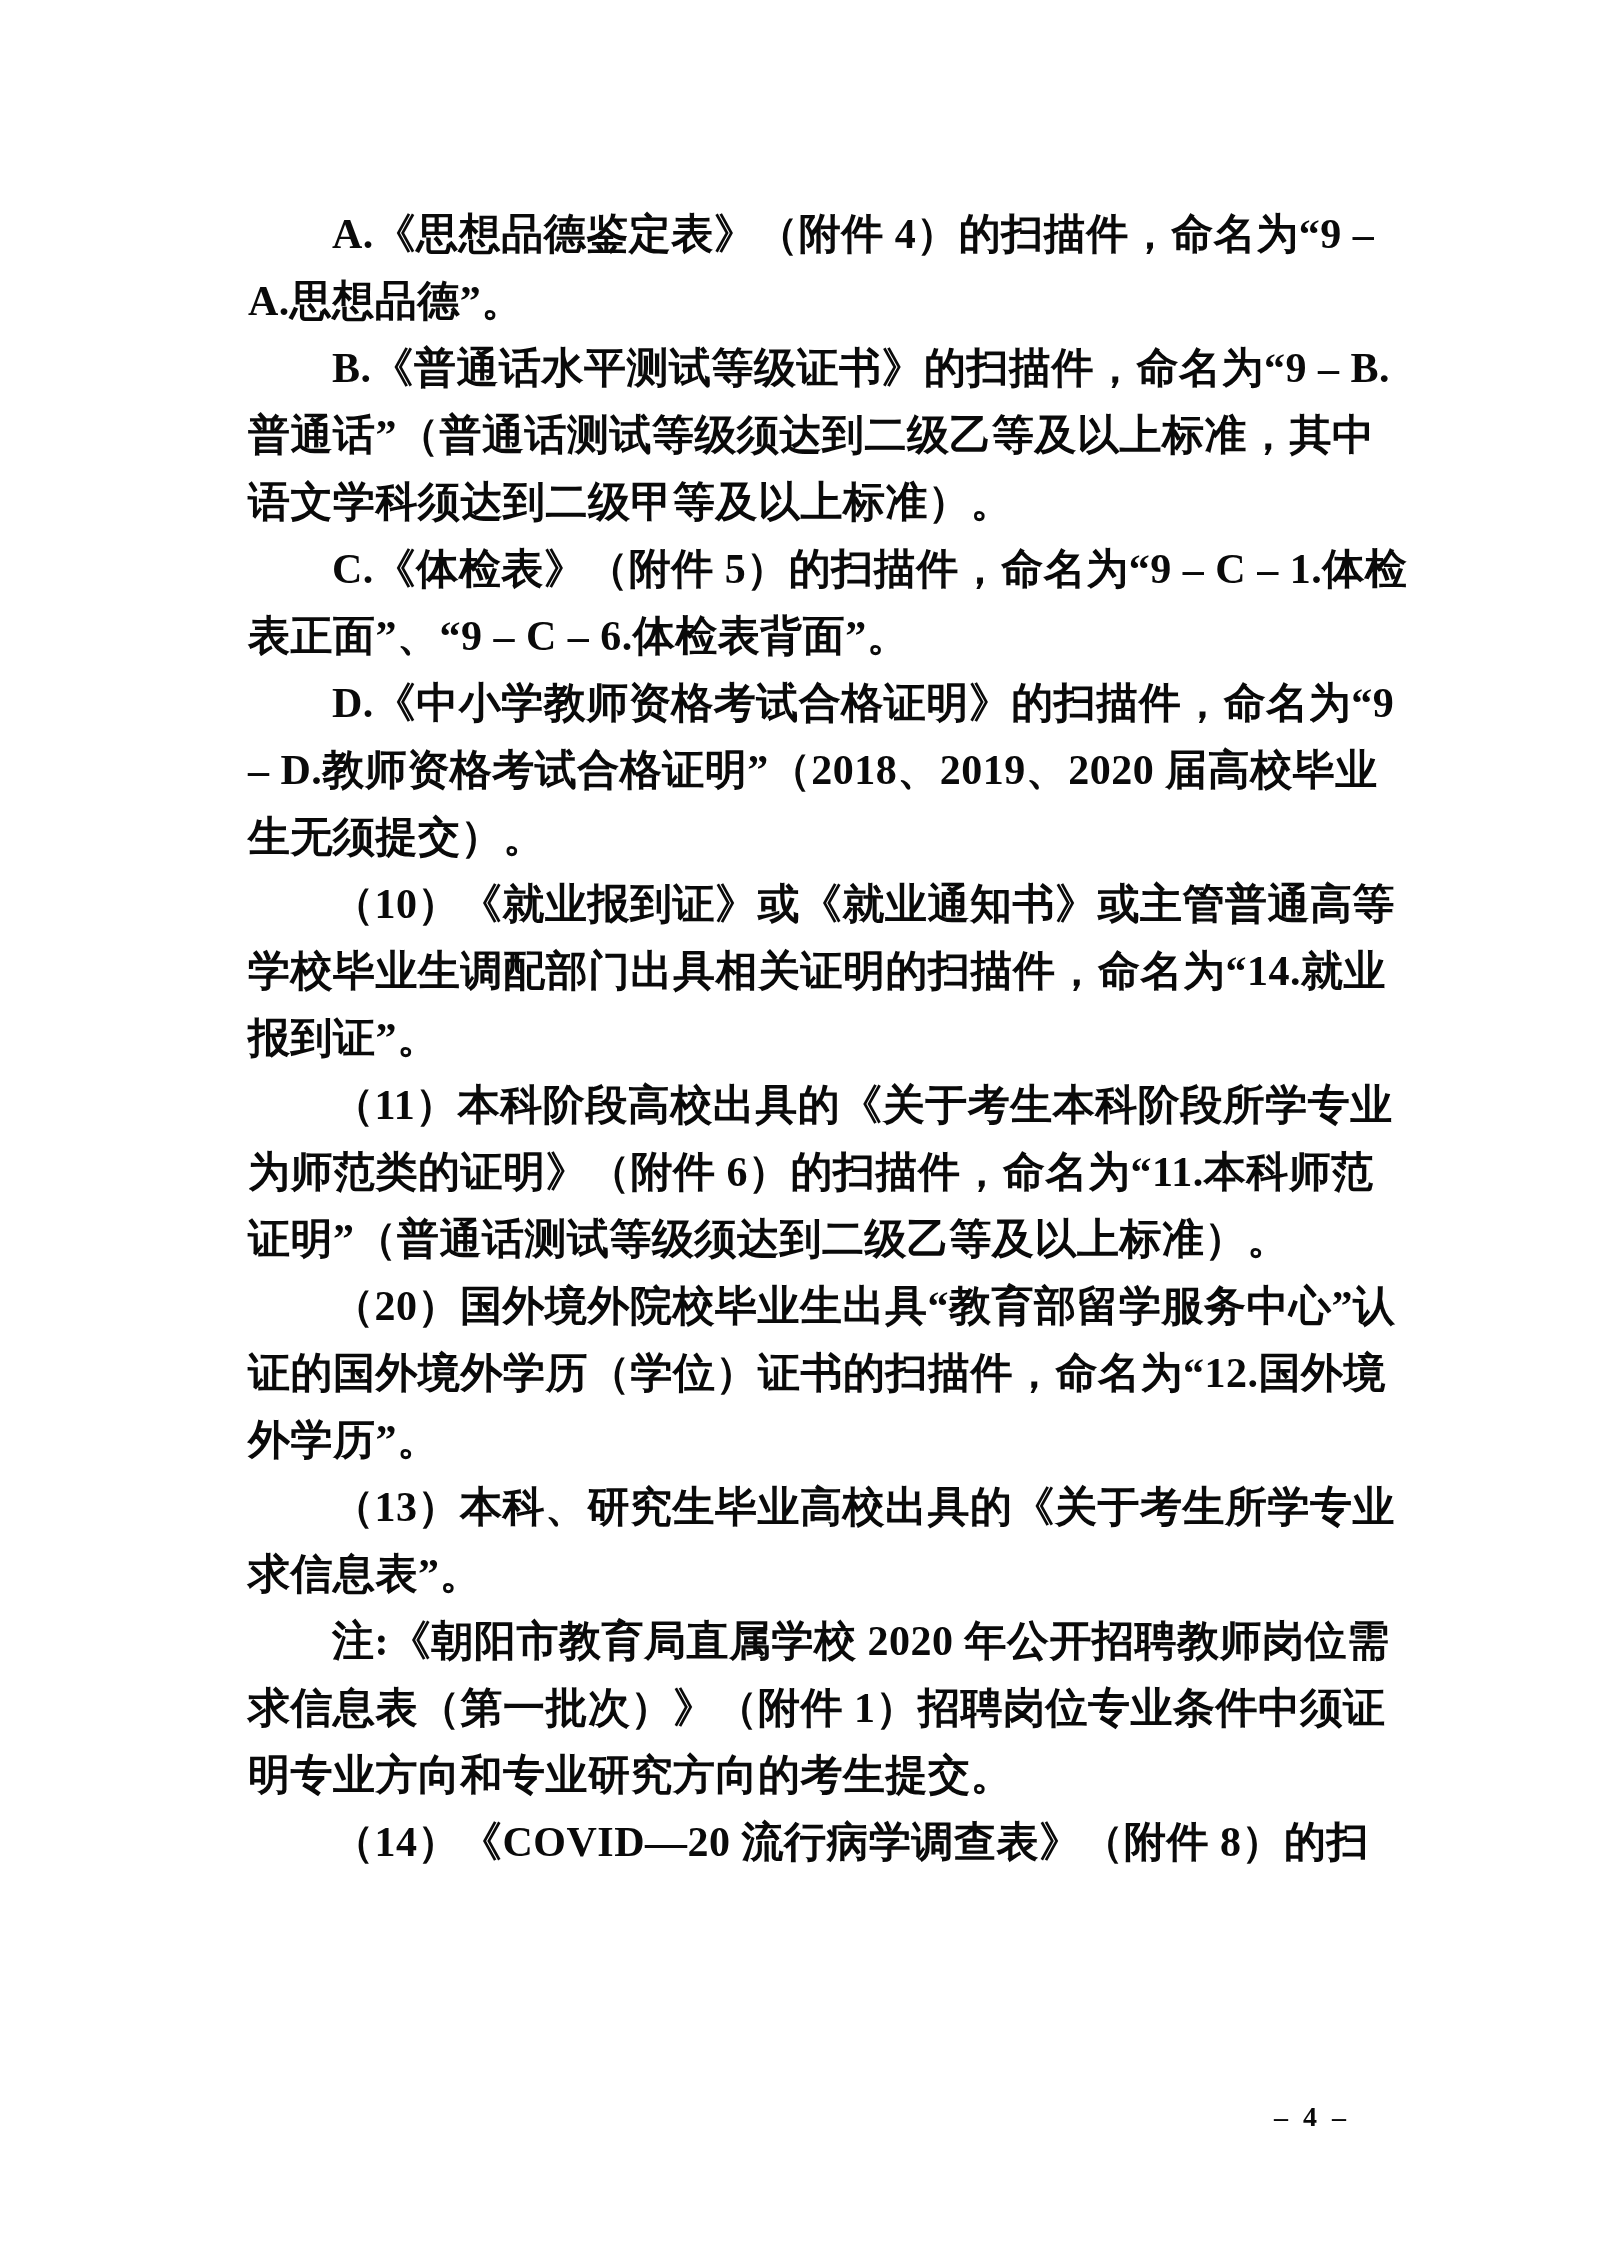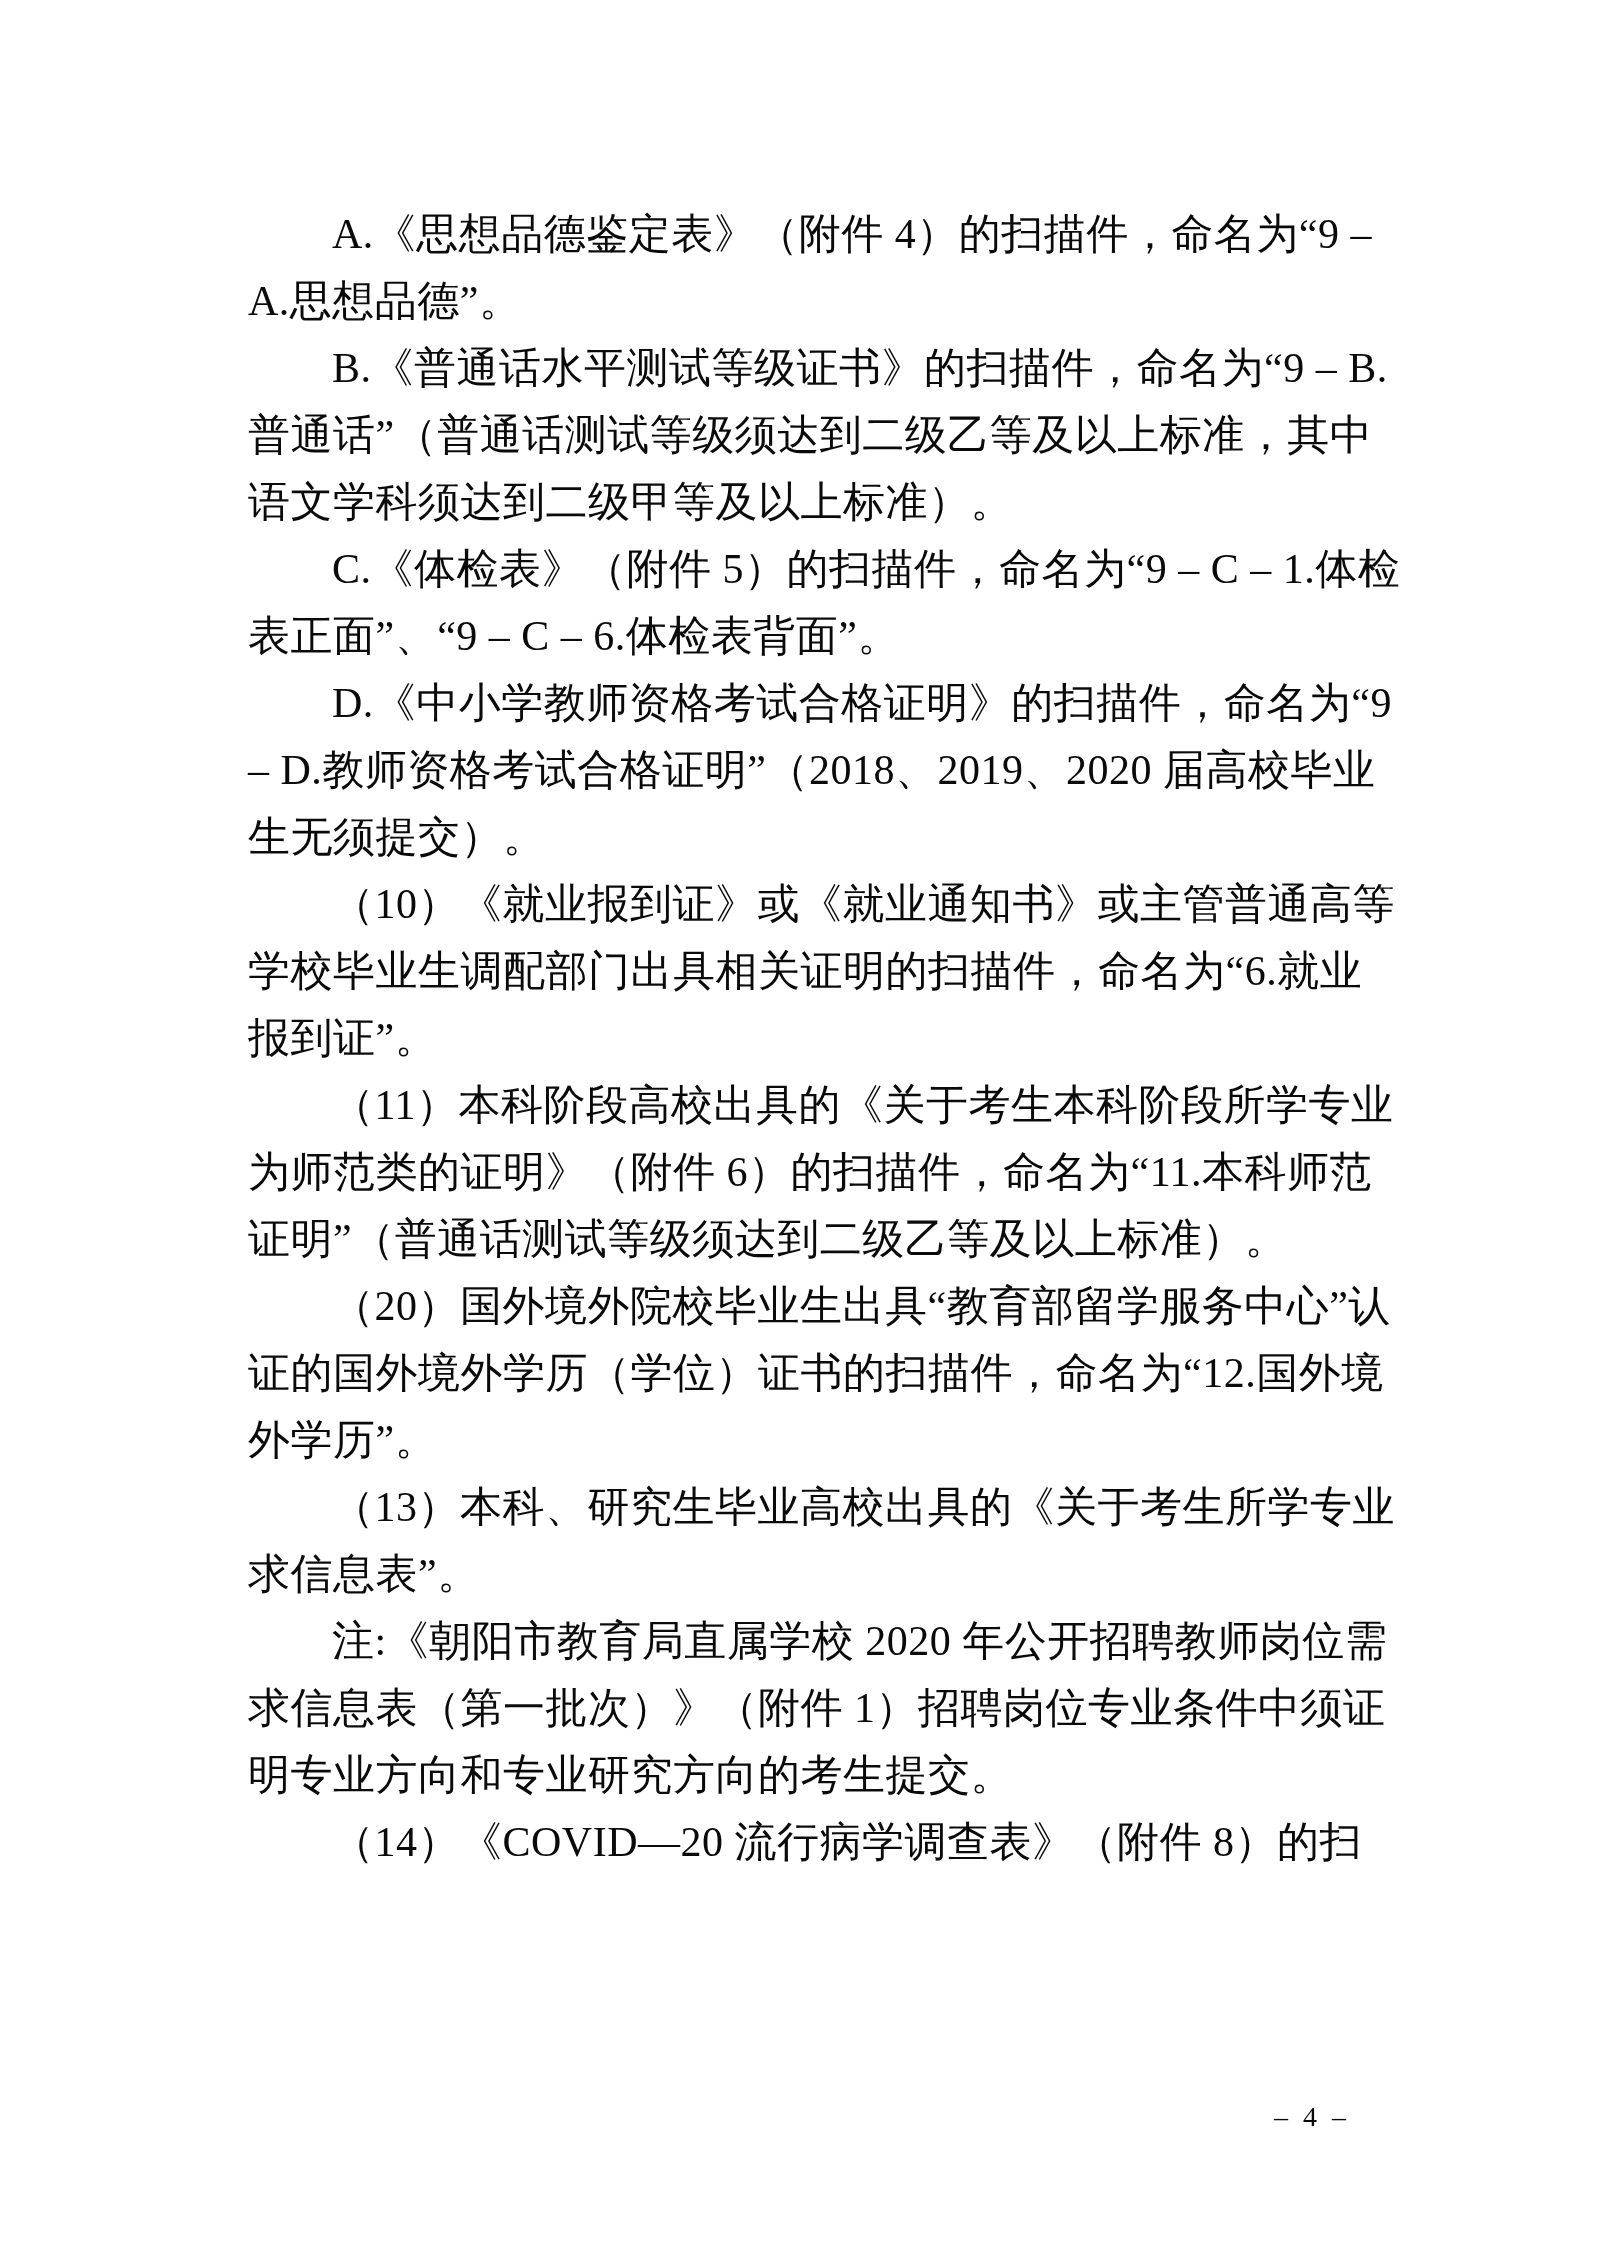--- a/index.html
+++ b/index.html
@@ -5,20 +5,21 @@
   html, body { margin: 0; padding: 0; background: #e8e8e8; }
   .page {
     position: relative;
     width: 1600px;
     height: 2264px;
     margin: 0 auto;
     background: #ffffff;
     overflow: hidden;
     font-family: "Liberation Serif", "DejaVu Serif", serif;
     color: #0a0a0a;
+    font-weight: bold;
   }
   .doc-body {
     position: absolute;
     left: 248px;
     top: 201px;
     width: 1160px;
   }
   .line {
     font-size: 42px;
     line-height: 67px;
@@ -46,21 +47,21 @@
       <div class="line">A.思想品德”。</div>
       <div class="line indent">B.《普通话水平测试等级证书》的扫描件，命名为“9 – B.</div>
       <div class="line">普通话”（普通话测试等级须达到二级乙等及以上标准，其中</div>
       <div class="line">语文学科须达到二级甲等及以上标准）。</div>
       <div class="line indent">C.《体检表》（附件 5）的扫描件，命名为“9 – C – 1.体检</div>
       <div class="line">表正面”、“9 – C – 6.体检表背面”。</div>
       <div class="line indent">D.《中小学教师资格考试合格证明》的扫描件，命名为“9</div>
       <div class="line">– D.教师资格考试合格证明”（2018、2019、2020 届高校毕业</div>
       <div class="line">生无须提交）。</div>
       <div class="line indent">（10）《就业报到证》或《就业通知书》或主管普通高等</div>
-      <div class="line">学校毕业生调配部门出具相关证明的扫描件，命名为“6.就业</div>
+      <div class="line">学校毕业生调配部门出具相关证明的扫描件，命名为“14.就业</div>
       <div class="line">报到证”。</div>
       <div class="line indent">（11）本科阶段高校出具的《关于考生本科阶段所学专业</div>
       <div class="line">为师范类的证明》（附件 6）的扫描件，命名为“11.本科师范</div>
       <div class="line">证明”（普通话测试等级须达到二级乙等及以上标准）。</div>
       <div class="line indent">（20）国外境外院校毕业生出具“教育部留学服务中心”认</div>
       <div class="line">证的国外境外学历（学位）证书的扫描件，命名为“12.国外境</div>
       <div class="line">外学历”。</div>
       <div class="line indent">（13）本科、研究生毕业高校出具的《关于考生所学专业</div>
       <div class="line">求信息表”。</div>
       <div class="line indent">注:《朝阳市教育局直属学校 2020 年公开招聘教师岗位需</div>

